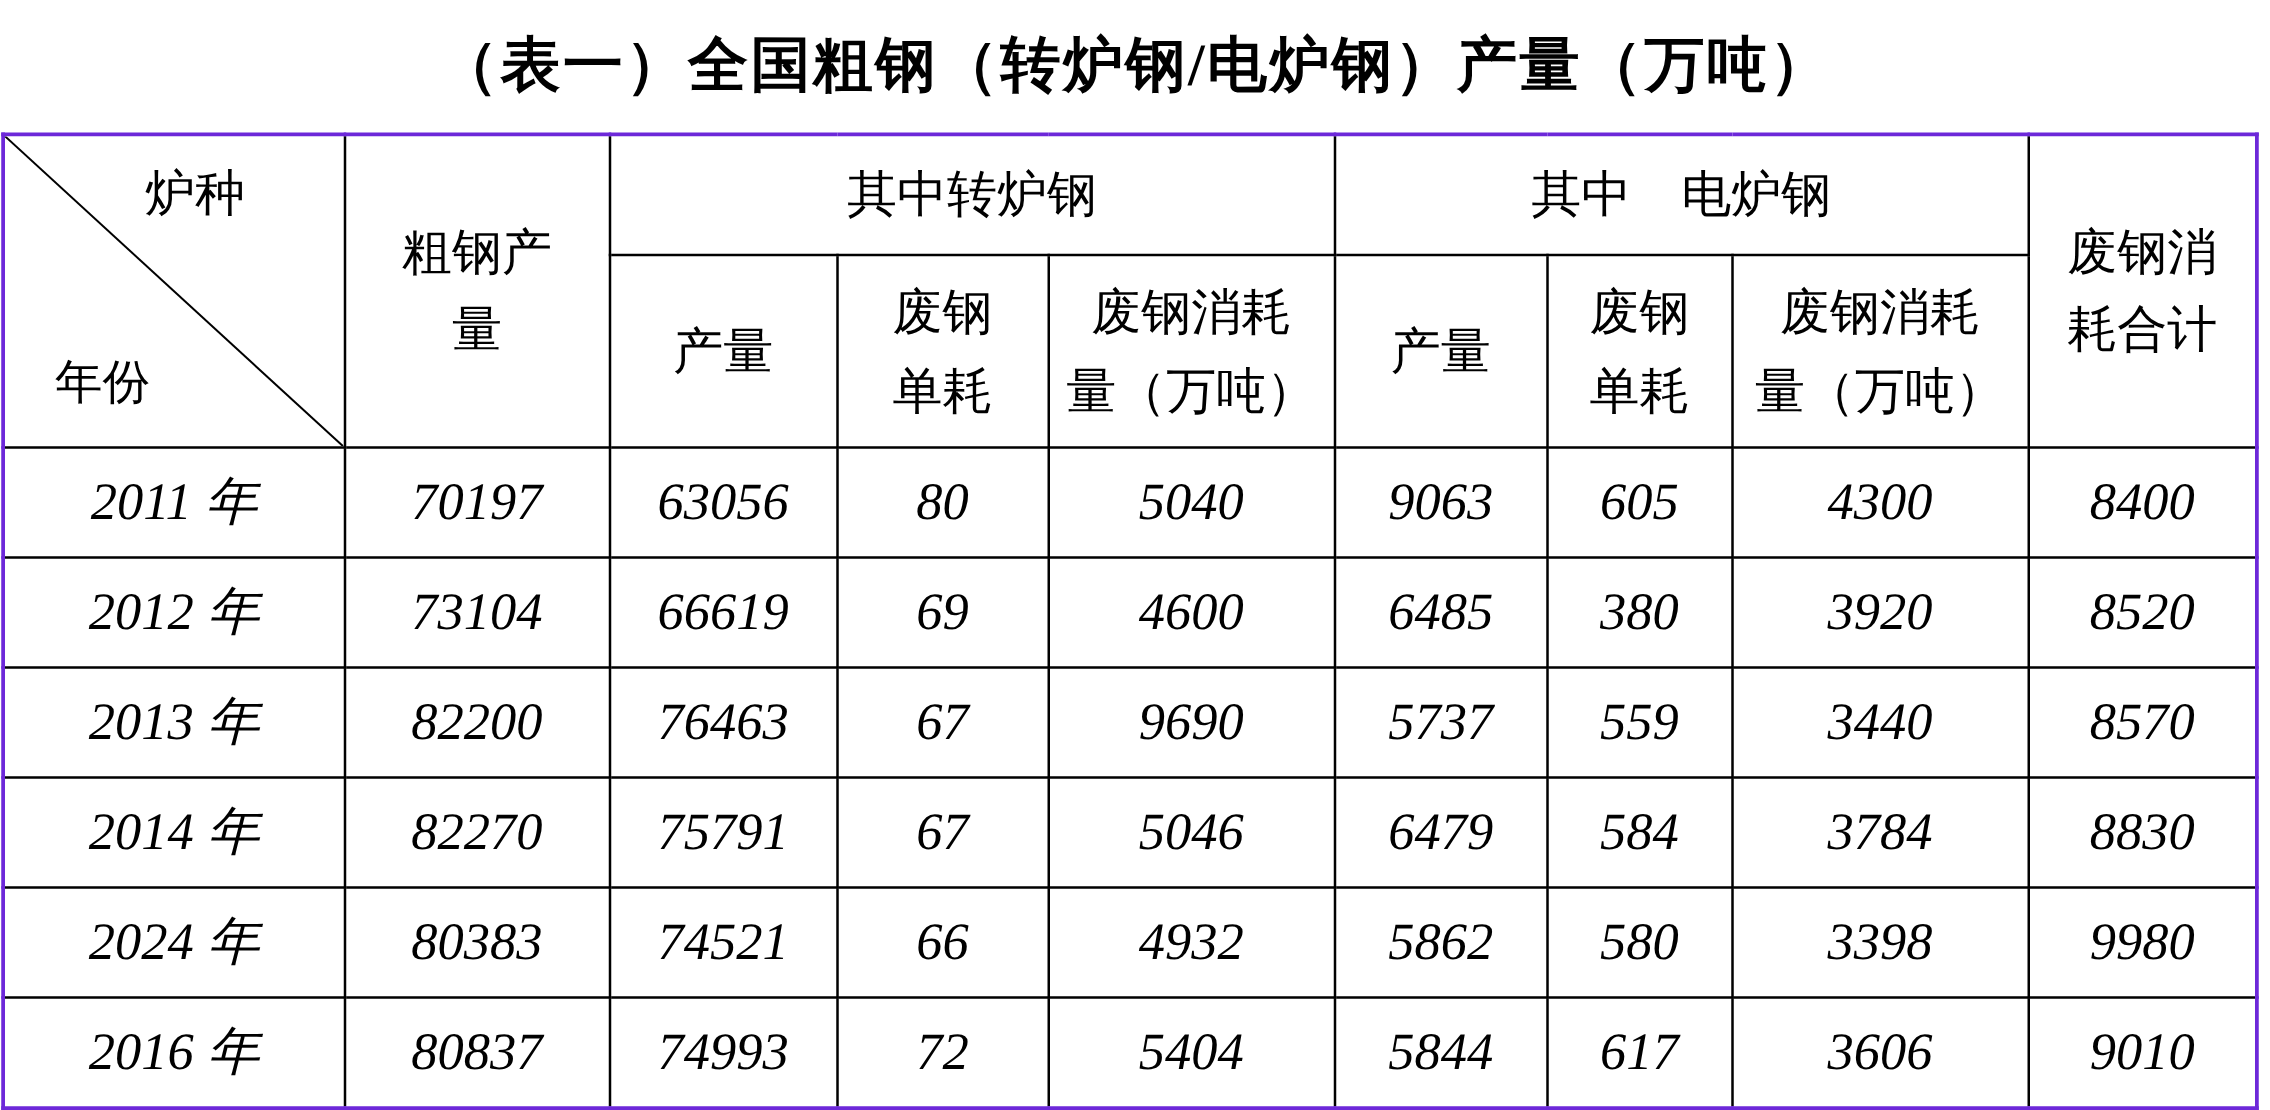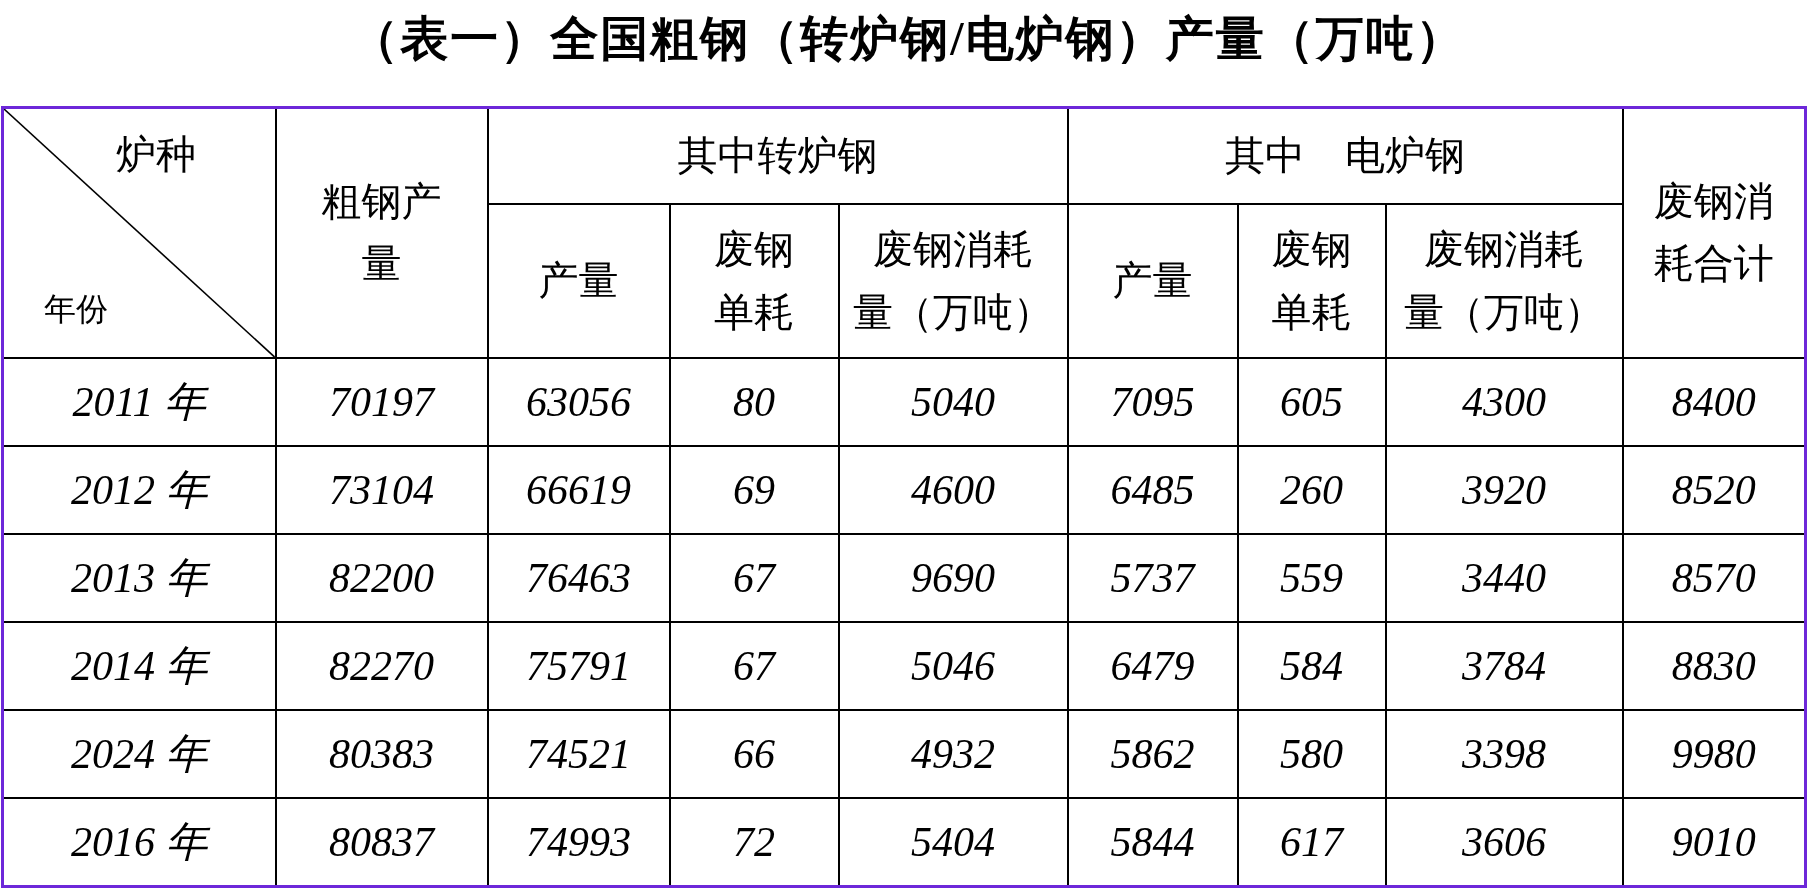--- a/index.html
+++ b/index.html
@@ -10,21 +10,21 @@
     font-family: "Liberation Serif", "DejaVu Serif", serif;
   }
   .page {
     position: relative;
     width: 1816px;
     height: 888px;
     background: #ffffff;
     overflow: hidden;
   }
   .doc-title {
-    padding-top: 4px;
+    padding-top: 18px;
     height: 106px;
     box-sizing: border-box;
     text-align: center;
     font-size: 48px;
     font-weight: 700;
     letter-spacing: 2px;
     line-height: 1.45;
     white-space: nowrap;
   }
   table.steel {
@@ -66,21 +66,21 @@
     top: 26px;
     left: 112px;
     font-size: 40px;
     line-height: 1;
     white-space: nowrap;
   }
   .corner-bottom {
     position: absolute;
     bottom: 32px;
     left: 40px;
-    font-size: 32px;
+    font-size: 38px;
     line-height: 1;
     white-space: nowrap;
   }
 </style>
 </head>
 <body>
 
 <div class="page">
 
   <div class="doc-title">（表一）全国粗钢（转炉钢/电炉钢）产量（万吨）</div>
@@ -127,34 +127,34 @@
       <td>废钢消耗
 量（万吨）</td>
     </tr>
 
     <tr class="data-row">
       <td>2011 年</td>
       <td>70197</td>
       <td>63056</td>
       <td>80</td>
       <td>5040</td>
-      <td>7095</td>
+      <td>9063</td>
       <td>605</td>
       <td>4300</td>
       <td>8400</td>
     </tr>
 
     <tr class="data-row">
       <td>2012 年</td>
       <td>73104</td>
       <td>66619</td>
       <td>69</td>
       <td>4600</td>
       <td>6485</td>
-      <td>260</td>
+      <td>380</td>
       <td>3920</td>
       <td>8520</td>
     </tr>
 
     <tr class="data-row">
       <td>2013 年</td>
       <td>82200</td>
       <td>76463</td>
       <td>67</td>
       <td>9690</td>

